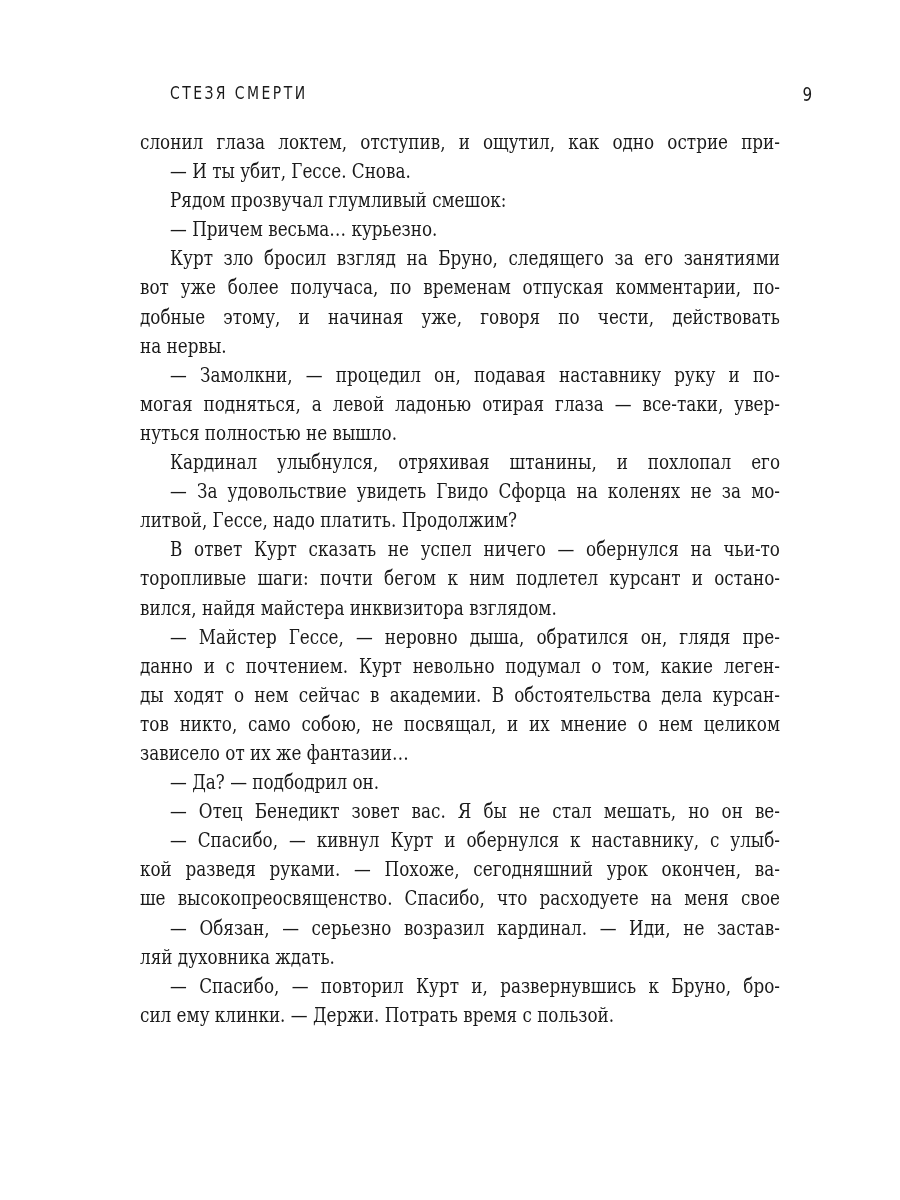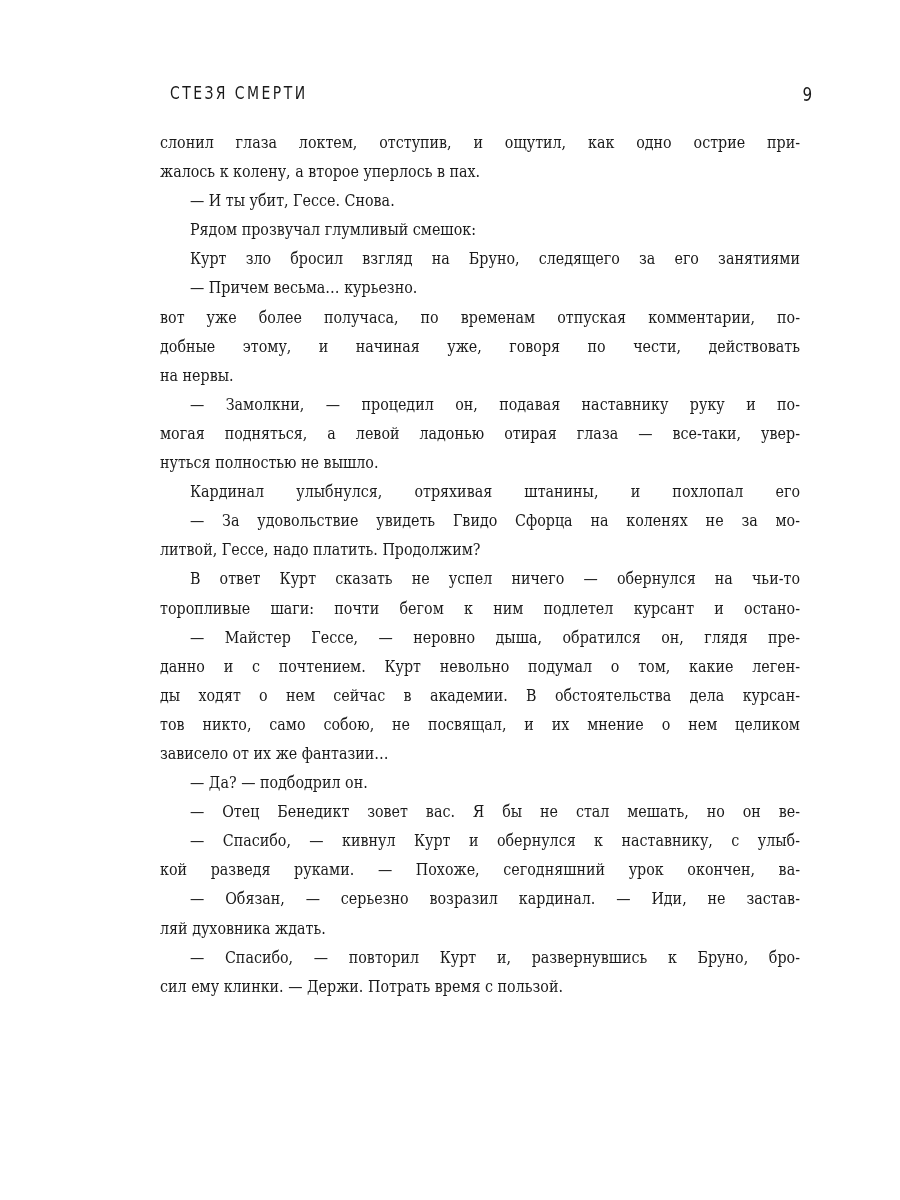--- a/index.html
+++ b/index.html
@@ -43,24 +43,23 @@
       font-size: 19px;
       transform: scaleX(0.8);
       transform-origin: right center;
     }
     .text-block {
       position: absolute;
       top: 128px;
       left: 140px;
       width: 640px;
       font-family: "DejaVu Serif", serif;
-      font-size: 17px;
+      font-size: 20px;
       line-height: 29.1px;
       color: #1a1a1a;
-      margin-left: 20px;
     }
     .line {
       display: block;
       white-space: nowrap;
       height: 29.1px;
       transform-origin: left center;
     }
     .line.indent {
       padding-left: 30px;
     }
@@ -74,42 +73,43 @@
 </head>
 <body>
 
 <div class="running-head">
   <span class="running-title">Стезя смерти</span>
   <span class="page-number">9</span>
 </div>
 
 <div class="text-block" id="text-block">
     <div class="line"><span class="squeeze just-inner" style="text-align: justify; text-align-last: justify; white-space: normal; height: 29.1px; overflow: hidden; width: calc(761.905px);">слонил глаза локтем, отступив, и ощутил, как одно острие при-</span></div>
-    <div class="line"><span class="squeeze" style="white-space: nowrap;">жалось к колену, а второе уперлось в пах.</span></div>
     <div class="line indent"><span class="squeeze" style="white-space: nowrap;">— И ты убит, Гессе. Снова.</span></div>
     <div class="line indent"><span class="squeeze" style="white-space: nowrap;">Рядом прозвучал глумливый смешок:</span></div>
+    <div class="line indent"><span class="squeeze" style="white-space: nowrap;">— Причем весьма… курьезно.</span></div>
     <div class="line indent"><span class="squeeze just-inner" style="text-align: justify; text-align-last: justify; white-space: normal; height: 29.1px; overflow: hidden; width: calc(726.19px);">Курт зло бросил взгляд на Бруно, следящего за его занятиями</span></div>
-    <div class="line indent"><span class="squeeze" style="white-space: nowrap;">— Причем весьма… курьезно.</span></div>
     <div class="line"><span class="squeeze just-inner" style="text-align: justify; text-align-last: justify; white-space: normal; height: 29.1px; overflow: hidden; width: calc(761.905px);">вот уже более получаса, по временам отпуская комментарии, по-</span></div>
     <div class="line"><span class="squeeze just-inner" style="text-align: justify; text-align-last: justify; white-space: normal; height: 29.1px; overflow: hidden; width: calc(761.905px);">добные этому, и начиная уже, говоря по чести, действовать</span></div>
     <div class="line"><span class="squeeze" style="white-space: nowrap;">на нервы.</span></div>
     <div class="line indent"><span class="squeeze just-inner" style="text-align: justify; text-align-last: justify; white-space: normal; height: 29.1px; overflow: hidden; width: calc(726.19px);">— Замолкни, — процедил он, подавая наставнику руку и по-</span></div>
     <div class="line"><span class="squeeze just-inner" style="text-align: justify; text-align-last: justify; white-space: normal; height: 29.1px; overflow: hidden; width: calc(761.905px);">могая подняться, а левой ладонью отирая глаза — все-таки, увер-</span></div>
     <div class="line"><span class="squeeze" style="white-space: nowrap;">нуться полностью не вышло.</span></div>
     <div class="line indent"><span class="squeeze just-inner" style="text-align: justify; text-align-last: justify; white-space: normal; height: 29.1px; overflow: hidden; width: calc(726.19px);">Кардинал улыбнулся, отряхивая штанины, и похлопал его</span></div>
     <div class="line indent"><span class="squeeze just-inner" style="text-align: justify; text-align-last: justify; white-space: normal; height: 29.1px; overflow: hidden; width: calc(726.19px);">— За удовольствие увидеть Гвидо Сфорца на коленях не за мо-</span></div>
     <div class="line"><span class="squeeze" style="white-space: nowrap;">литвой, Гессе, надо платить. Продолжим?</span></div>
     <div class="line indent"><span class="squeeze just-inner" style="text-align: justify; text-align-last: justify; white-space: normal; height: 29.1px; overflow: hidden; width: calc(726.19px);">В ответ Курт сказать не успел ничего — обернулся на чьи-то</span></div>
     <div class="line"><span class="squeeze just-inner" style="text-align: justify; text-align-last: justify; white-space: normal; height: 29.1px; overflow: hidden; width: calc(761.905px);">торопливые шаги: почти бегом к ним подлетел курсант и остано-</span></div>
+    <div class="line"><span class="squeeze" style="white-space: nowrap;">вился, найдя майстера инквизитора взглядом.</span></div>
     <div class="line indent"><span class="squeeze just-inner" style="text-align: justify; text-align-last: justify; white-space: normal; height: 29.1px; overflow: hidden; width: calc(726.19px);">— Майстер Гессе, — неровно дыша, обратился он, глядя пре-</span></div>
     <div class="line"><span class="squeeze just-inner" style="text-align: justify; text-align-last: justify; white-space: normal; height: 29.1px; overflow: hidden; width: calc(761.905px);">данно и с почтением. Курт невольно подумал о том, какие леген-</span></div>
     <div class="line"><span class="squeeze just-inner" style="text-align: justify; text-align-last: justify; white-space: normal; height: 29.1px; overflow: hidden; width: calc(761.905px);">ды ходят о нем сейчас в академии. В обстоятельства дела курсан-</span></div>
     <div class="line"><span class="squeeze just-inner" style="text-align: justify; text-align-last: justify; white-space: normal; height: 29.1px; overflow: hidden; width: calc(761.905px);">тов никто, само собою, не посвящал, и их мнение о нем целиком</span></div>
     <div class="line"><span class="squeeze" style="white-space: nowrap;">зависело от их же фантазии…</span></div>
     <div class="line indent"><span class="squeeze" style="white-space: nowrap;">— Да? — подбодрил он.</span></div>
     <div class="line indent"><span class="squeeze just-inner" style="text-align: justify; text-align-last: justify; white-space: normal; height: 29.1px; overflow: hidden; width: calc(726.19px);">— Отец Бенедикт зовет вас. Я бы не стал мешать, но он ве-</span></div>
     <div class="line indent"><span class="squeeze just-inner" style="text-align: justify; text-align-last: justify; white-space: normal; height: 29.1px; overflow: hidden; width: calc(726.19px);">— Спасибо, — кивнул Курт и обернулся к наставнику, с улыб-</span></div>
     <div class="line"><span class="squeeze just-inner" style="text-align: justify; text-align-last: justify; white-space: normal; height: 29.1px; overflow: hidden; width: calc(761.905px);">кой разведя руками. — Похоже, сегодняшний урок окончен, ва-</span></div>
+    <div class="line"><span class="squeeze just-inner" style="text-align: justify; text-align-last: justify; white-space: normal; height: 29.1px; overflow: hidden; width: calc(761.905px);">ше высокопреосвященство. Спасибо, что расходуете на меня свое</span></div>
     <div class="line indent"><span class="squeeze just-inner" style="text-align: justify; text-align-last: justify; white-space: normal; height: 29.1px; overflow: hidden; width: calc(726.19px);">— Обязан, — серьезно возразил кардинал. — Иди, не застав-</span></div>
     <div class="line"><span class="squeeze" style="white-space: nowrap;">ляй духовника ждать.</span></div>
     <div class="line indent"><span class="squeeze just-inner" style="text-align: justify; text-align-last: justify; white-space: normal; height: 29.1px; overflow: hidden; width: calc(726.19px);">— Спасибо, — повторил Курт и, развернувшись к Бруно, бро-</span></div>
     <div class="line"><span class="squeeze" style="white-space: nowrap;">сил ему клинки. — Держи. Потрать время с пользой.</span></div>
   </div>
 
 </body></html>

